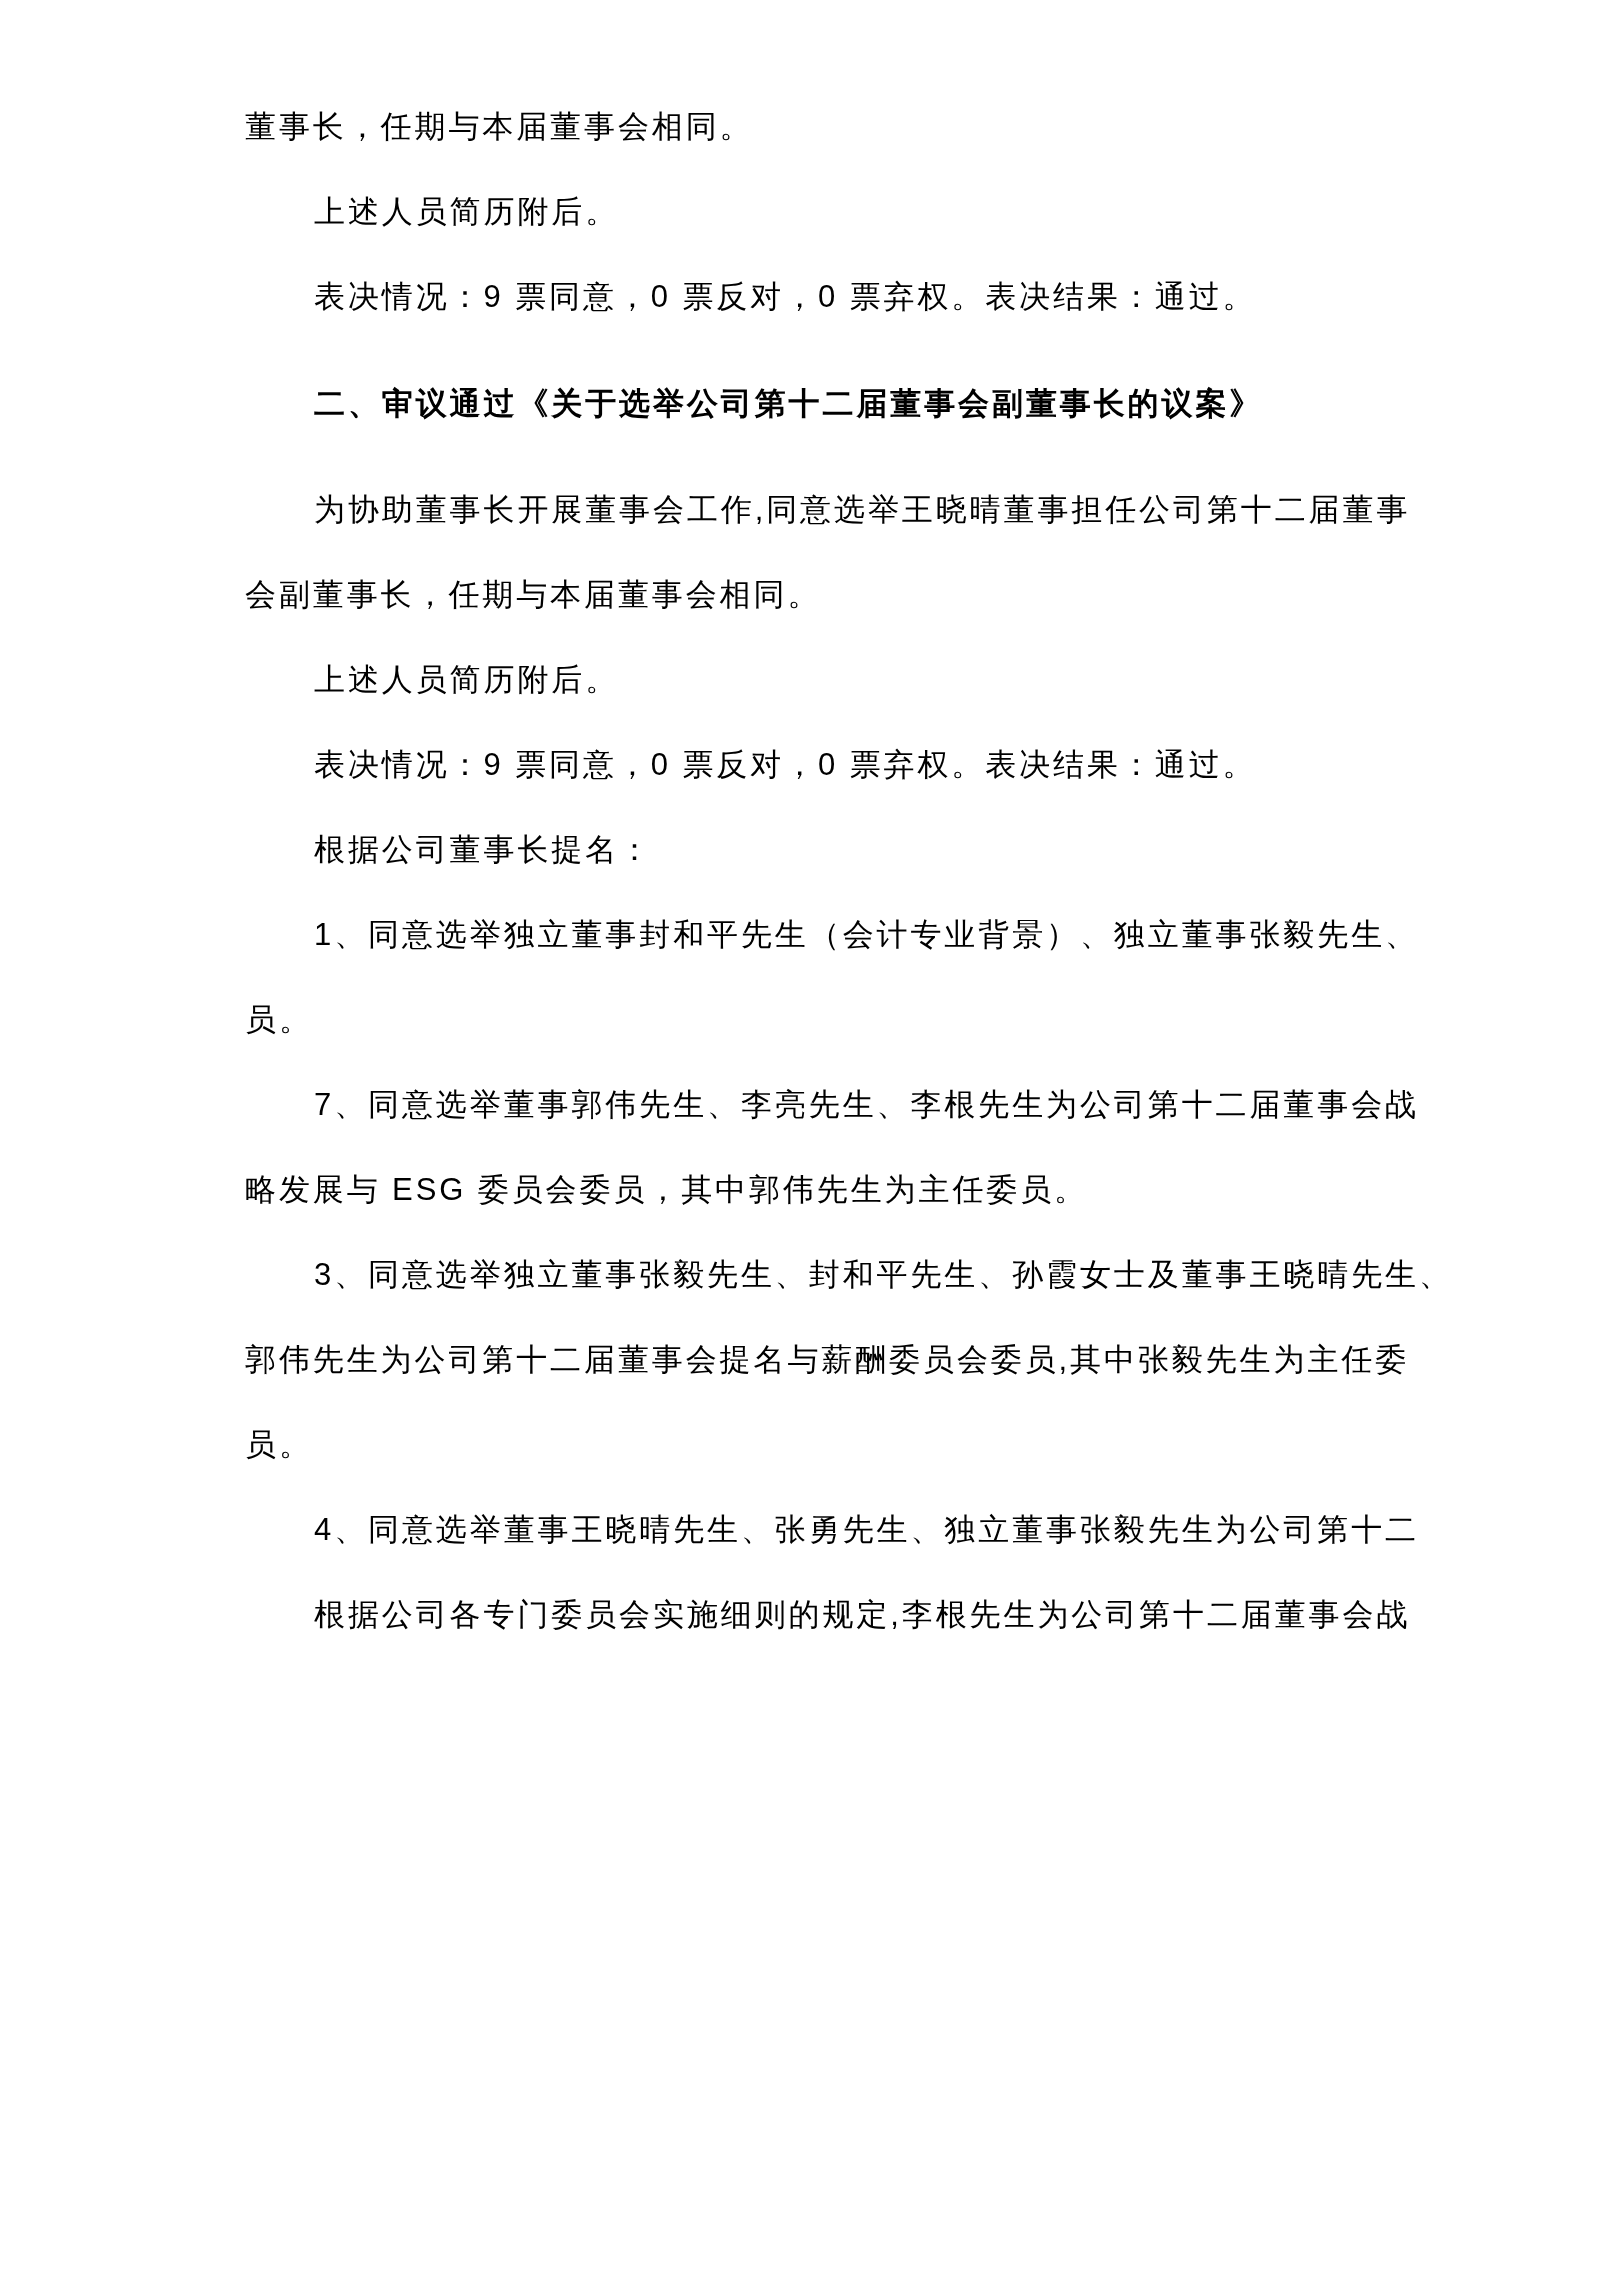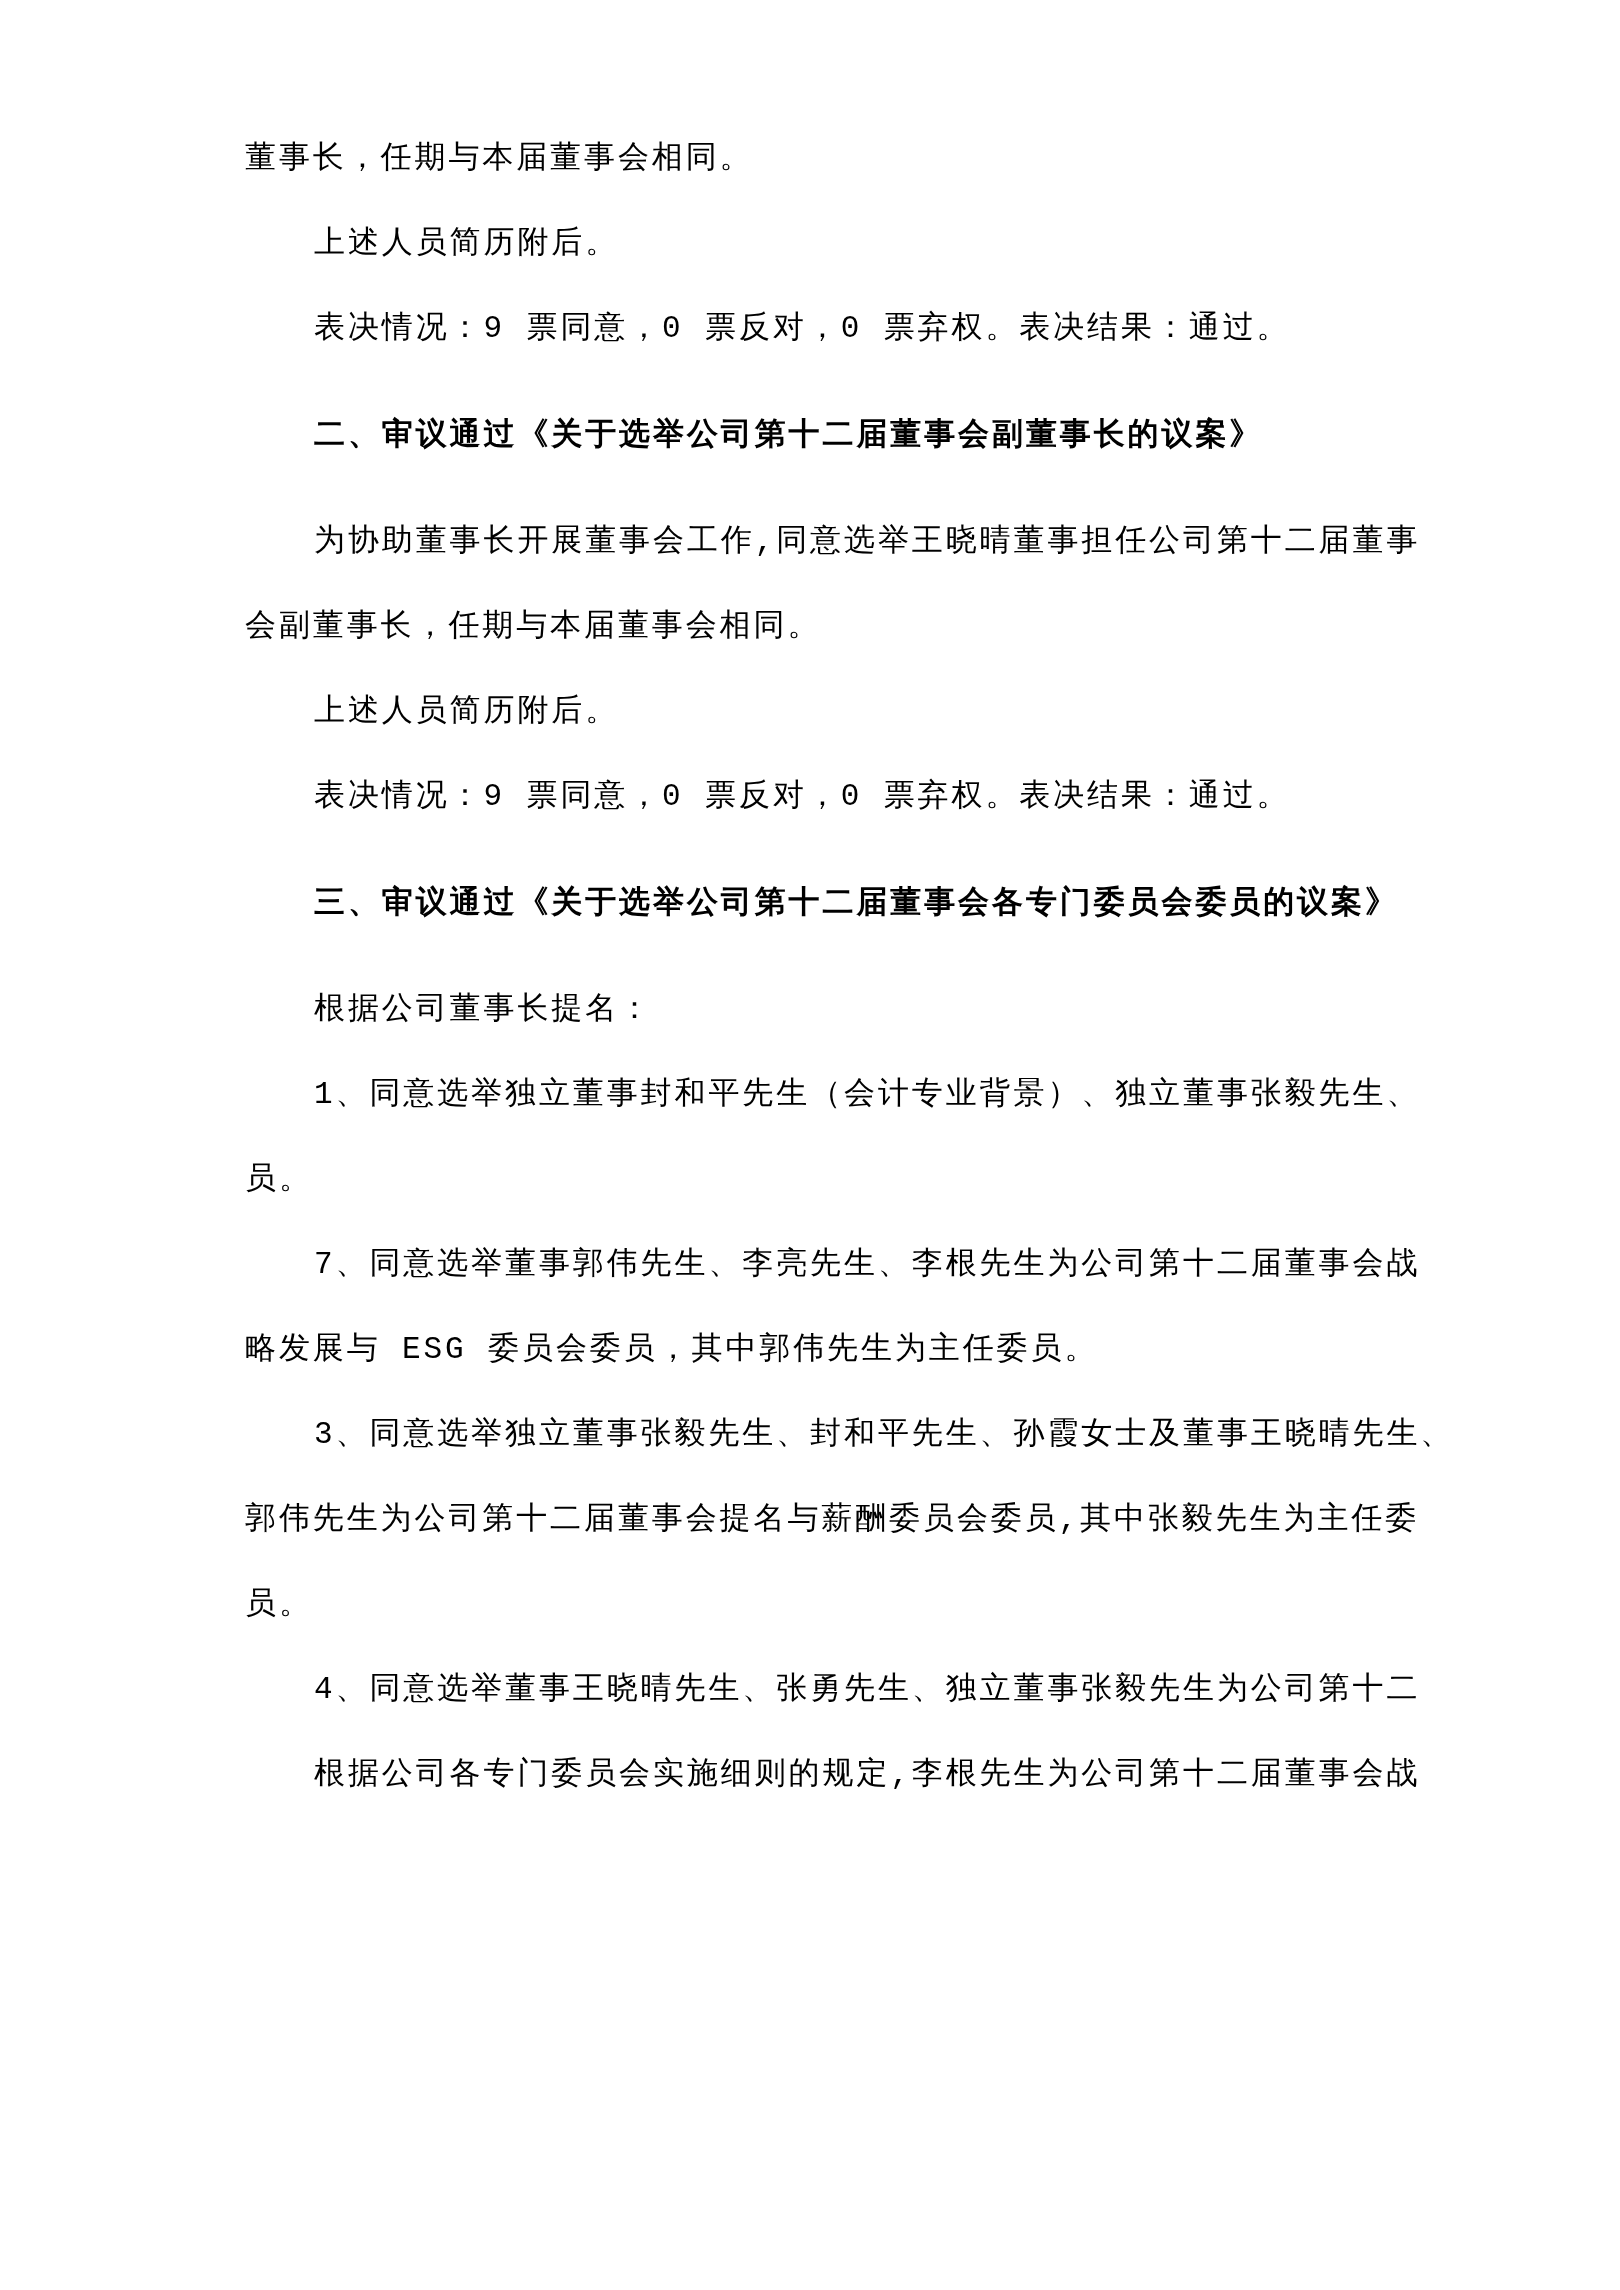--- a/index.html
+++ b/index.html
@@ -6,23 +6,23 @@
     margin: 0;
     padding: 0;
     background: #ffffff;
   }
   .page {
     position: relative;
     width: 1620px;
     height: 2106px;
     background: #ffffff;
     box-sizing: border-box;
-    padding: 116px 238px 0 245px;
+    padding: 84px 238px 0 245px;
     color: #000000;
-    font-family: Liberation Mono, monospace;
+    font-family: Liberation Sans, sans-serif;
     overflow: hidden;
   }
   .line {
     font-size: 31px;
     line-height: 85px;
     height: 85px;
     letter-spacing: 2.9px;
     white-space: pre;
   }
   .indent {
@@ -39,21 +39,20 @@
 
 <div class="page">
   <div class="line">董事长，任期与本届董事会相同。</div>
   <div class="line indent">上述人员简历附后。</div>
   <div class="line indent">表决情况：9 票同意，0 票反对，0 票弃权。表决结果：通过。</div>
   <div class="line indent heading">二、审议通过《关于选举公司第十二届董事会副董事长的议案》</div>
   <div class="line indent">为协助董事长开展董事会工作,同意选举王晓晴董事担任公司第十二届董事</div>
   <div class="line">会副董事长，任期与本届董事会相同。</div>
   <div class="line indent">上述人员简历附后。</div>
   <div class="line indent">表决情况：9 票同意，0 票反对，0 票弃权。表决结果：通过。</div>
-  <div class="line indent heading">三、审议通过《关于选举公司第十二届董事会各专门委员会委员的议案》</div>
   <div class="line indent">根据公司董事长提名：</div>
   <div class="line indent">1、同意选举独立董事封和平先生（会计专业背景）、独立董事张毅先生、</div>
   <div class="line">员。</div>
   <div class="line indent">7、同意选举董事郭伟先生、李亮先生、李根先生为公司第十二届董事会战</div>
   <div class="line">略发展与 ESG 委员会委员，其中郭伟先生为主任委员。</div>
   <div class="line indent">3、同意选举独立董事张毅先生、封和平先生、孙霞女士及董事王晓晴先生、</div>
   <div class="line">郭伟先生为公司第十二届董事会提名与薪酬委员会委员,其中张毅先生为主任委</div>
   <div class="line">员。</div>
   <div class="line indent">4、同意选举董事王晓晴先生、张勇先生、独立董事张毅先生为公司第十二</div>
   <div class="line indent">根据公司各专门委员会实施细则的规定,李根先生为公司第十二届董事会战</div>

